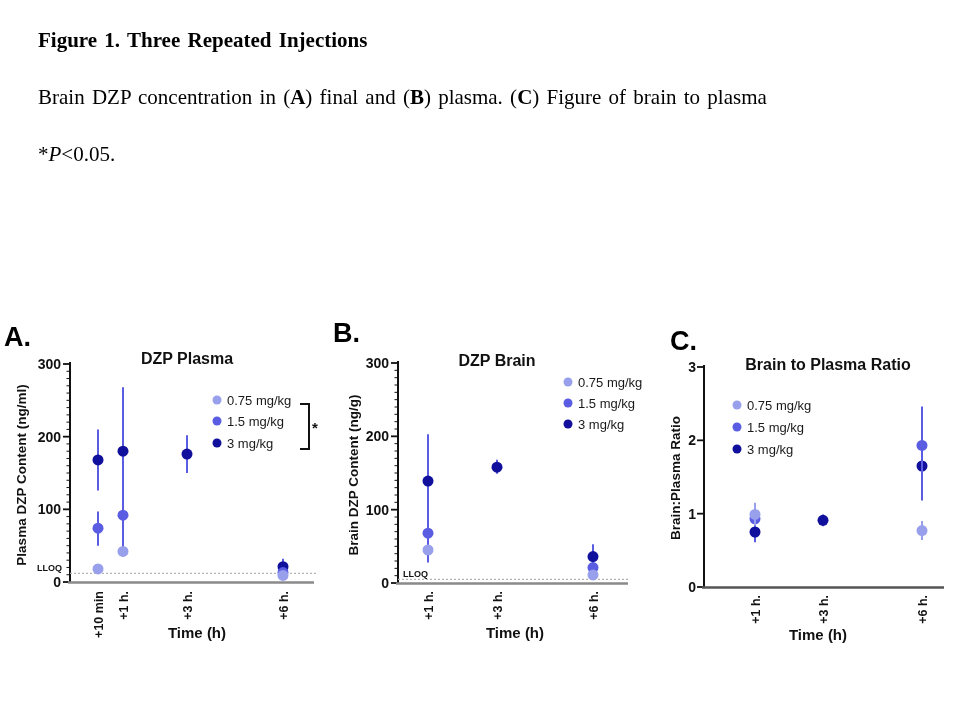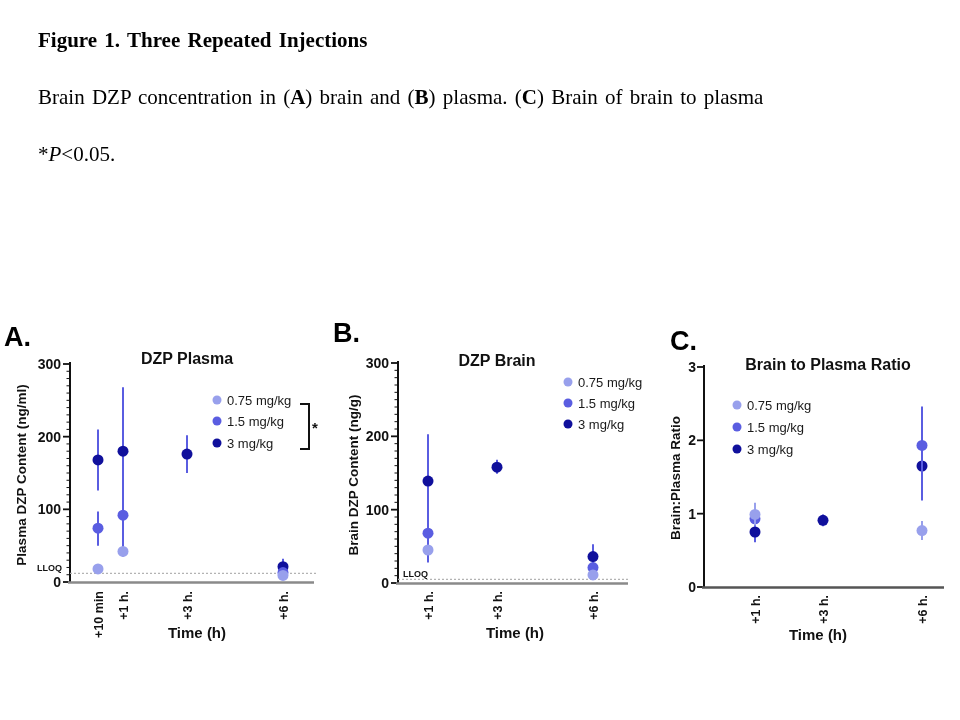--- a/index.html
+++ b/index.html
@@ -23,21 +23,21 @@
   svg{position:absolute;left:0;top:0;}
   svg text{font-family:"Liberation Sans", sans-serif;}
 </style>
 </head>
 <body>
 
 <div class="page">
 
   <div class="caption">
     <p class="cap-title">Figure 1. Three Repeated Injections</p>
-    <p class="cap-line"><span>Brain DZP concentration in (</span><b>A</b><span>) brain and (</span><b>B</b><span>) plasma. (</span><b>C</b><span>) Brain of brain to plasma</span></p>
+    <p class="cap-line"><span>Brain DZP concentration in (</span><b>A</b><span>) final and (</span><b>B</b><span>) plasma. (</span><b>C</b><span>) Figure of brain to plasma</span></p>
     <p class="cap-pval"><span class="sym">*</span><i>P</i><span>&lt;0.05.</span></p>
   </div>
 
   <div class="figure">
     <div class="panel panel-a">
       <div class="panel-letter">A.</div>
       <svg width="330" height="375">
           <text x="187" y="46" text-anchor="middle" font-size="16" font-weight="bold" fill="#111">DZP Plasma</text>
           <text x="26" y="157" text-anchor="middle" font-size="13.5" font-weight="bold" fill="#111" transform="rotate(-90 26 157)">Plasma DZP Content (ng/ml)</text>
           <line x1="70" y1="44" x2="70" y2="265" stroke="#111" stroke-width="2"></line>

